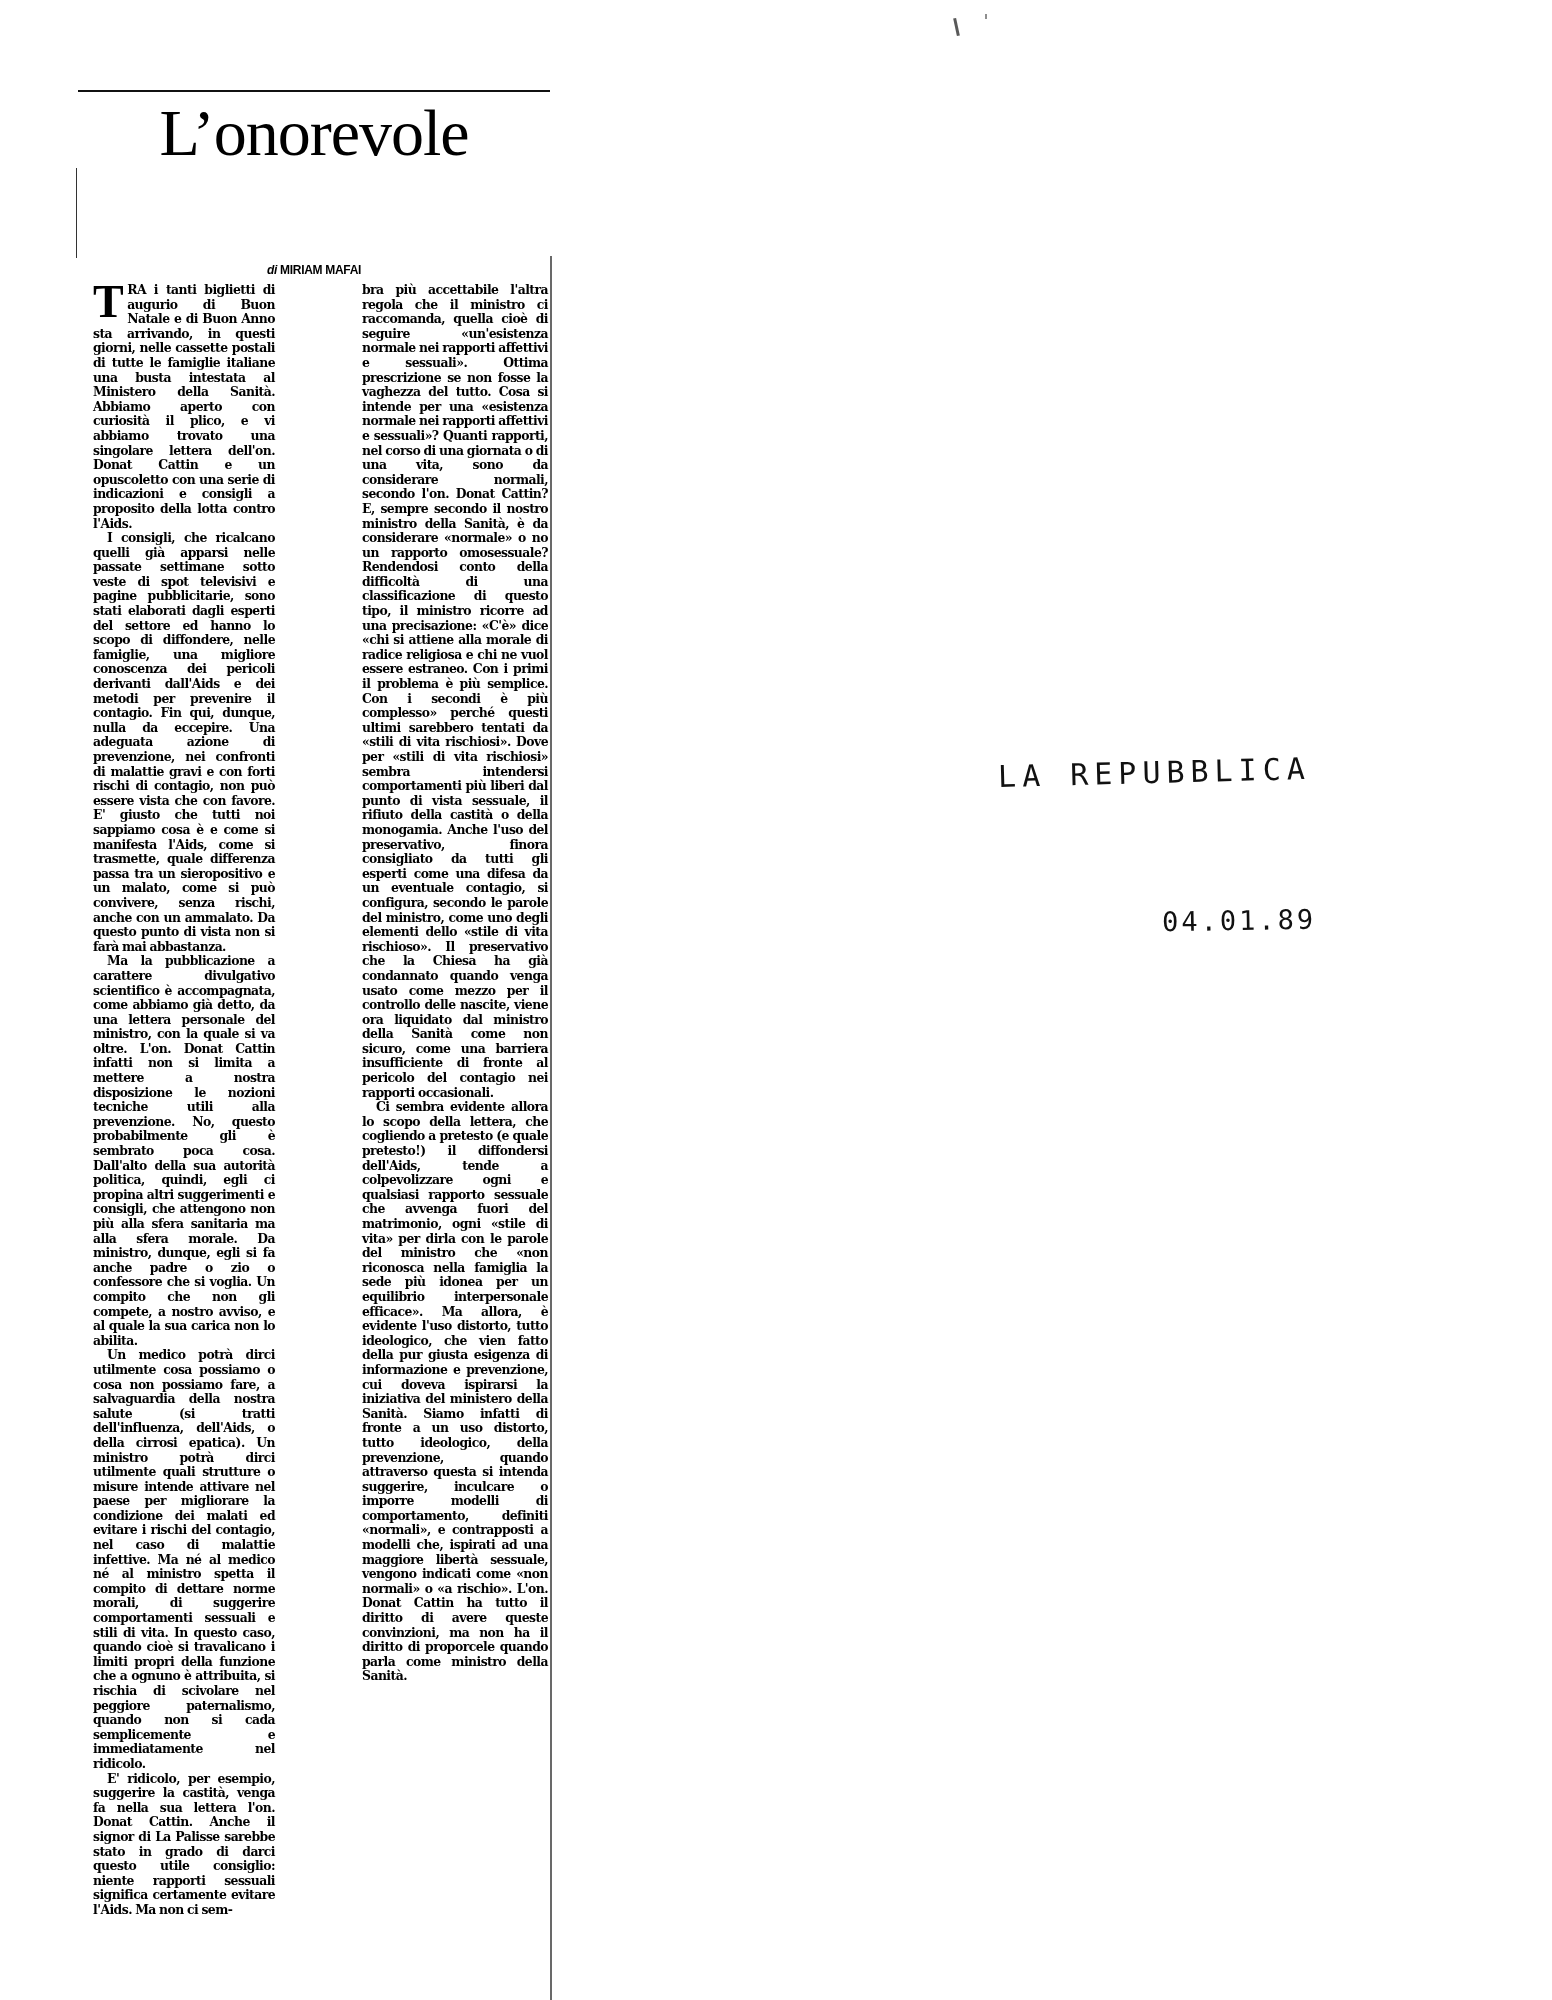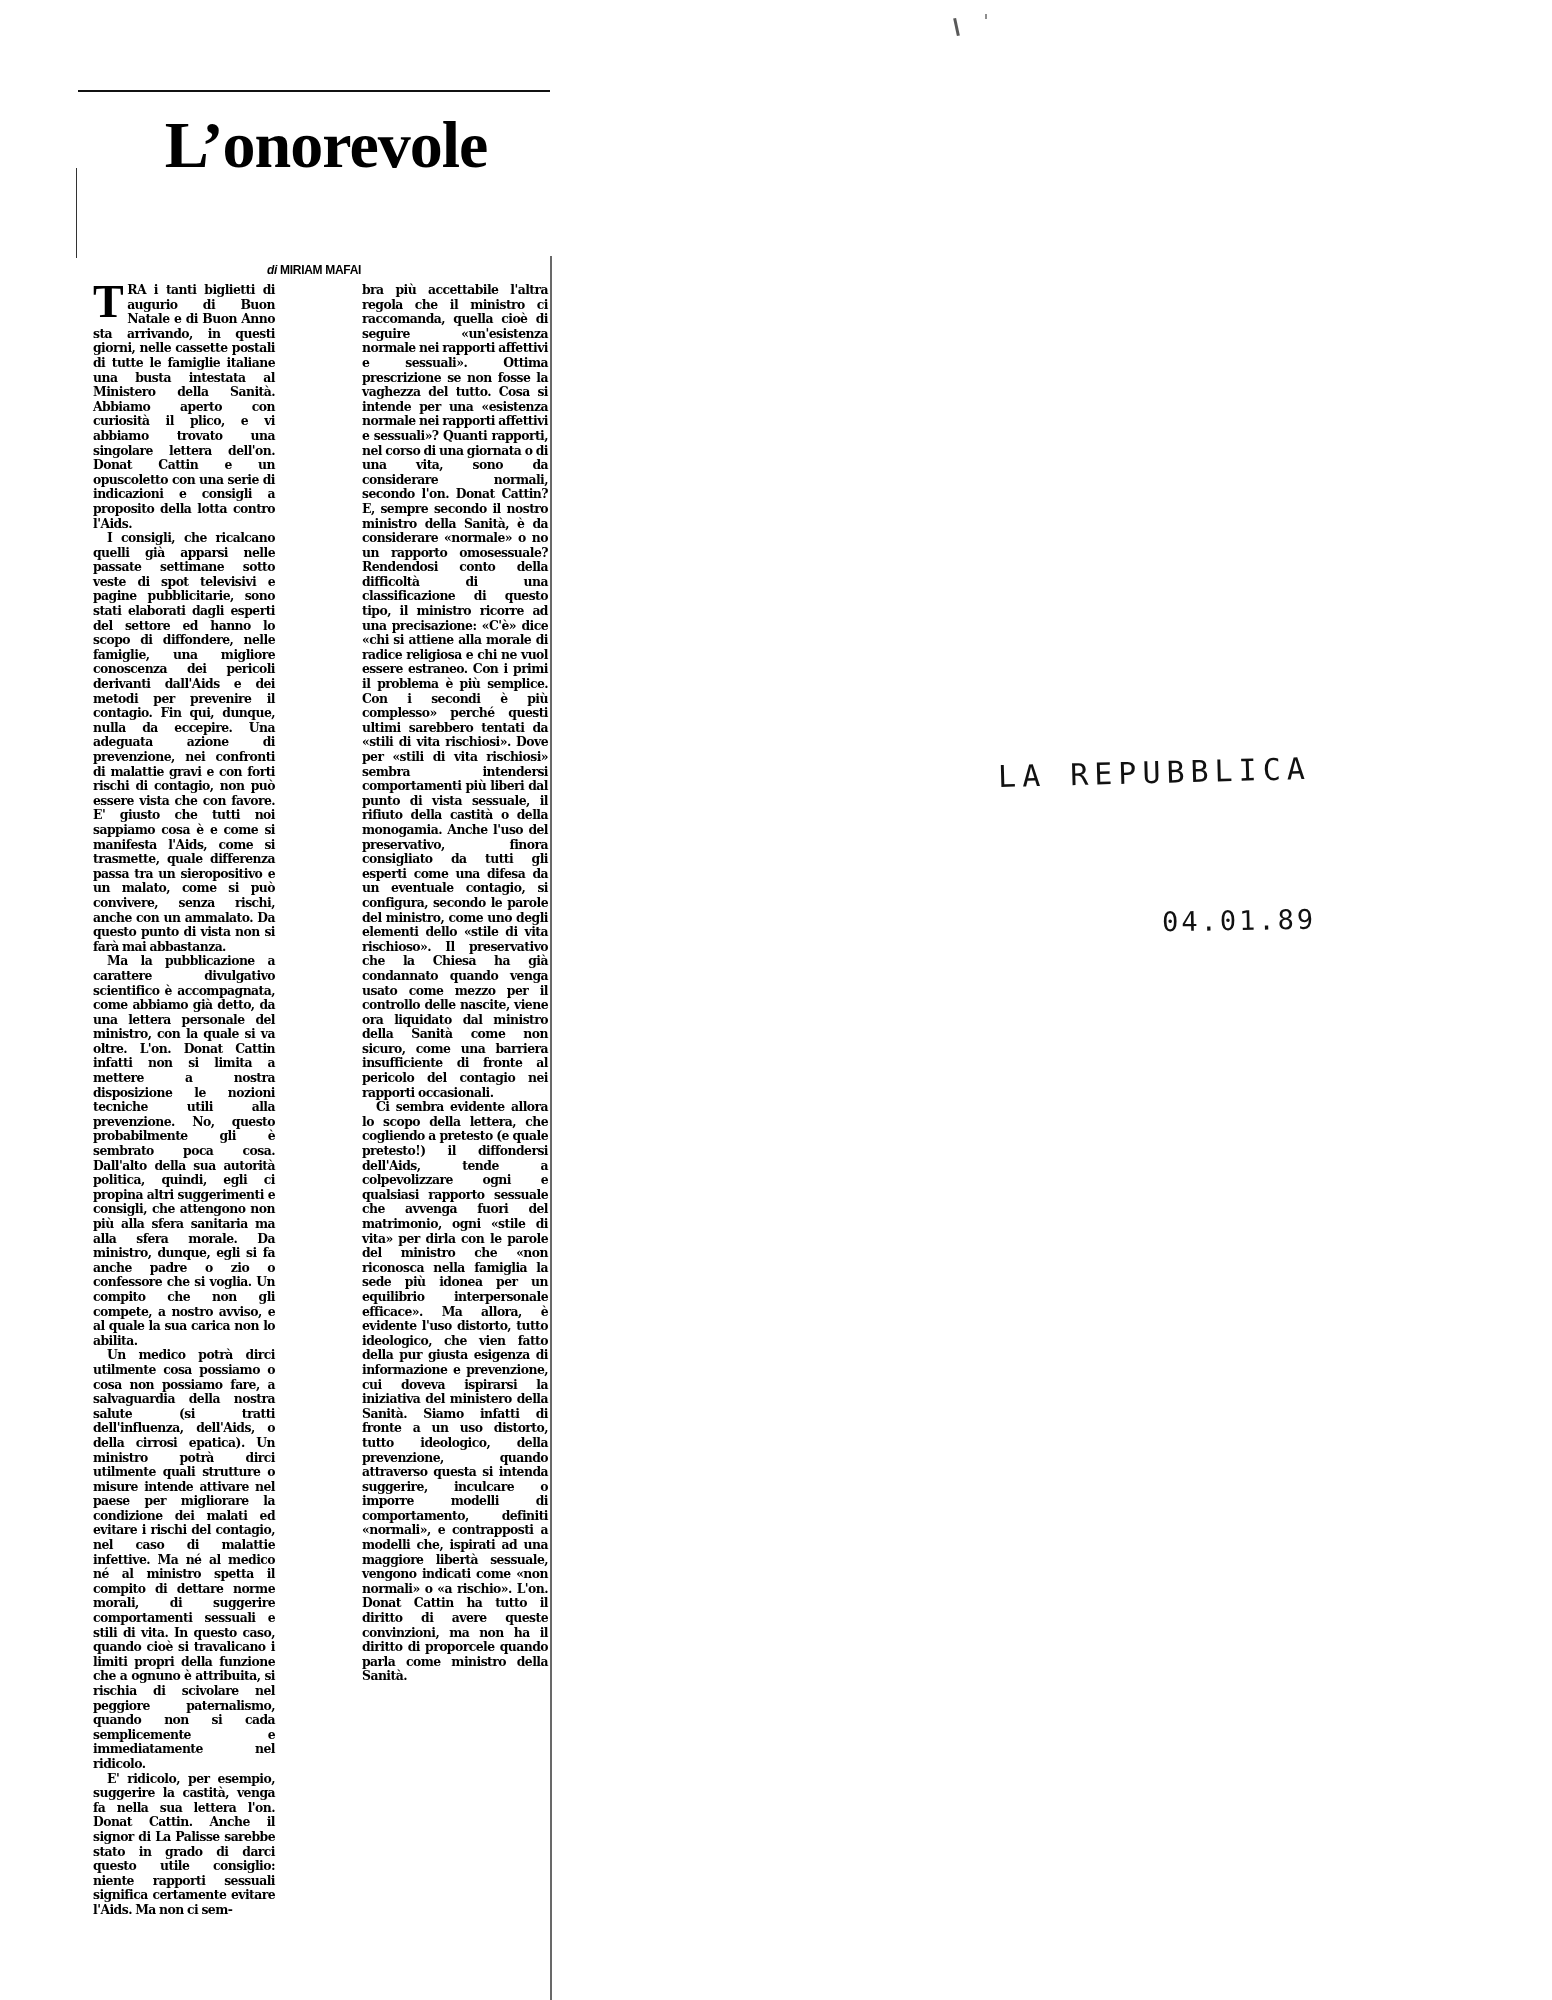--- a/index.html
+++ b/index.html
@@ -2,21 +2,21 @@
 <html><head>
 <meta charset="utf-8">
 <style>
   html, body { margin: 0; padding: 0; background: #ffffff; }
   body { width: 1552px; height: 2000px; position: relative; overflow: hidden; color: #000; }
   .page { position: absolute; left: 0; top: 0; width: 1552px; height: 2000px; background: #fff; }
   .top-rule { position: absolute; left: 78px; top: 90px; width: 472px; height: 2px; background: #111; }
   .left-rule { position: absolute; left: 76px; top: 168px; width: 1px; height: 90px; background: #333; }
   .right-rule { position: absolute; left: 550px; top: 256px; width: 2px; height: 1744px; background: #444; opacity: .8; }
   .headline { position: absolute; left: 78px; top: 100px; width: 472px; text-align: center;
-    font-family: "Liberation Serif", "DejaVu Serif", serif; font-size: 66px; line-height: 66px; letter-spacing: -1px; margin: 12px; font-weight: bold; }
+    font-family: "Liberation Serif", "DejaVu Serif", serif; font-size: 66px; line-height: 66px; letter-spacing: -1px; margin: 0; font-weight: normal; }
   .byline { position: absolute; left: 78px; top: 263px; width: 472px; text-align: center;
     font-family: "Liberation Sans", "DejaVu Sans", sans-serif; font-size: 12px; font-weight: bold; letter-spacing: -0.3px; }
   .byline .di { font-weight: bold; font-style: italic; }
   .col { position: absolute; top: 283px; width: 182px;
     font-family: "DejaVu Serif", "Liberation Serif", serif; font-weight: bold; font-size: 12.4px; line-height: 14.6px;
     text-align: justify; letter-spacing: -0.55px; word-spacing: -0.5px; hyphens: manual; }
   .col1 { left: 93px; }
   .col2 { left: 362px; width: 186px; }
   .col p { margin: 0; text-indent: 14px; }
   .col p.first { text-indent: 0; }

